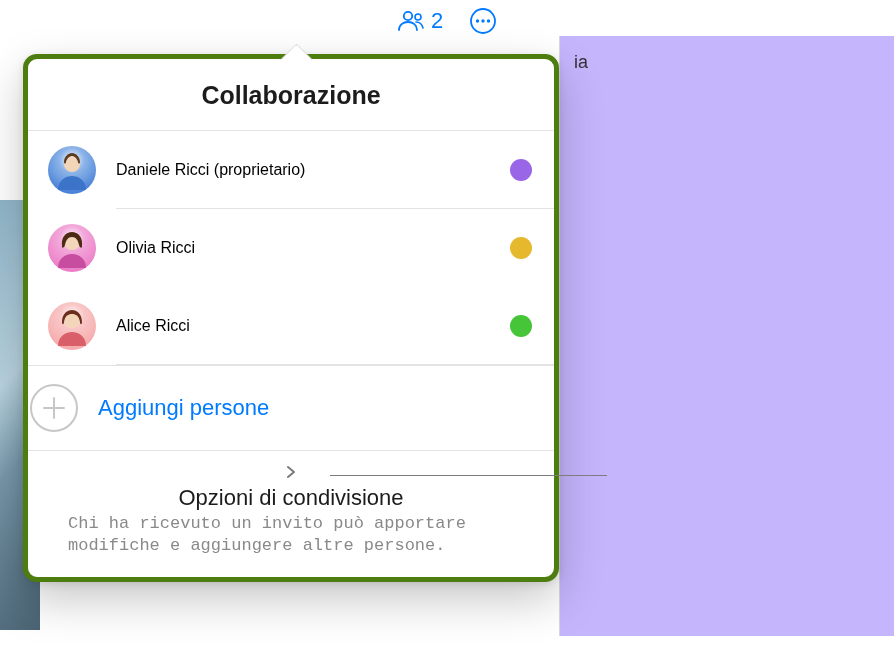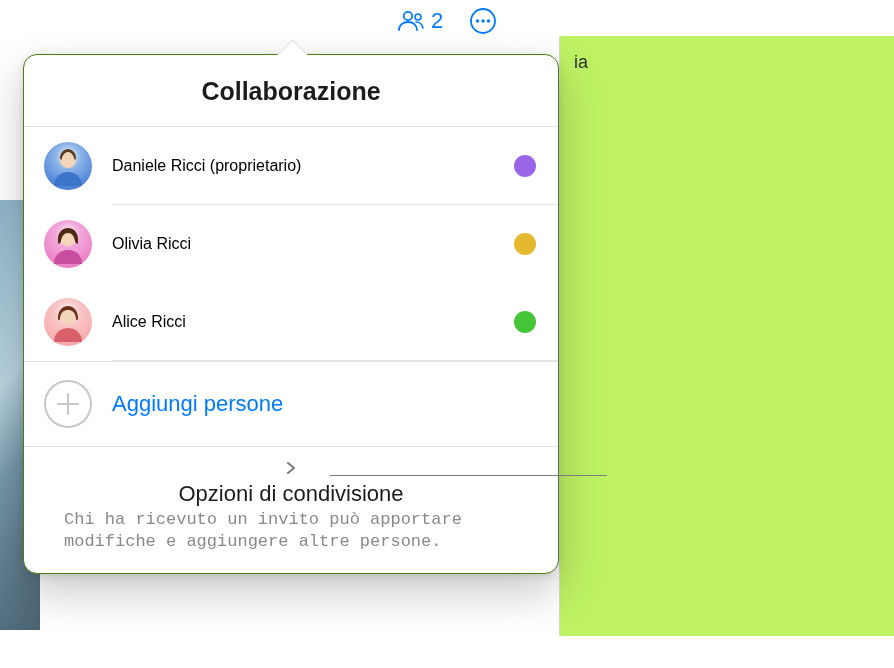--- a/index.html
+++ b/index.html
@@ -26,41 +26,41 @@
       color: #007aff;
       font-size: 22px;
     }
     .toolbar-item svg { display: block; }
     .bg-sidebar {
       position: absolute;
       right: 0;
       top: 36px;
       width: 335px;
       height: 600px;
-      background: #bef264;
+      background: #c4b5fd;
       border-left: 1px solid #d8d8d8;
       padding: 16px 14px;
       font-size: 18px;
       color: #333;
     }
     .bg-image {
       position: absolute;
       left: 0;
       top: 200px;
       width: 40px;
       height: 430px;
       background: linear-gradient(135deg,#8fb5c9 0%,#b9d4e0 40%,#7697a9 60%,#4a6373 100%);
     }
     .popover {
       position: absolute;
       left: 23px;
       top: 54px;
       width: 536px;
       background: #fff;
-      border: 1px solid #4d7c0f;
+      border: 5px solid #4d7c0f;
       border-radius: 14px;
       box-shadow: 0 18px 45px rgba(0,0,0,0.22), 0 2px 8px rgba(0,0,0,0.1);
       z-index: 10;
     }
     .popover::before {
       content: "";
       position: absolute;
       top: -11px;
       left: 257px;
       width: 22px;
@@ -109,21 +109,21 @@
     }
     .status-dot {
       width: 22px;
       height: 22px;
       border-radius: 50%;
       flex-shrink: 0;
     }
     .add-row {
       display: flex;
       align-items: center;
-      padding: 18px 22px 18px 20px;
+      padding: 18px 22px 18px 2px;
       gap: 20px;
       text-align: right;
     }
     .add-icon {
       width: 48px;
       height: 48px;
       border-radius: 50%;
       border: 2px solid #c7c7c7;
       display: flex;
       align-items: center;

